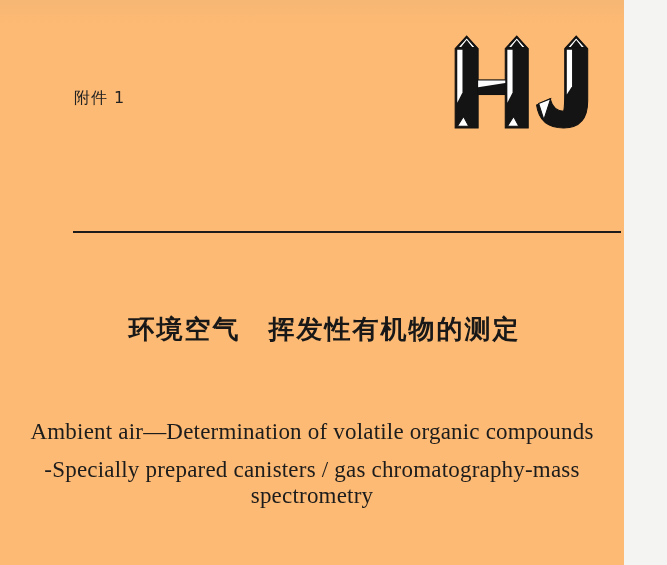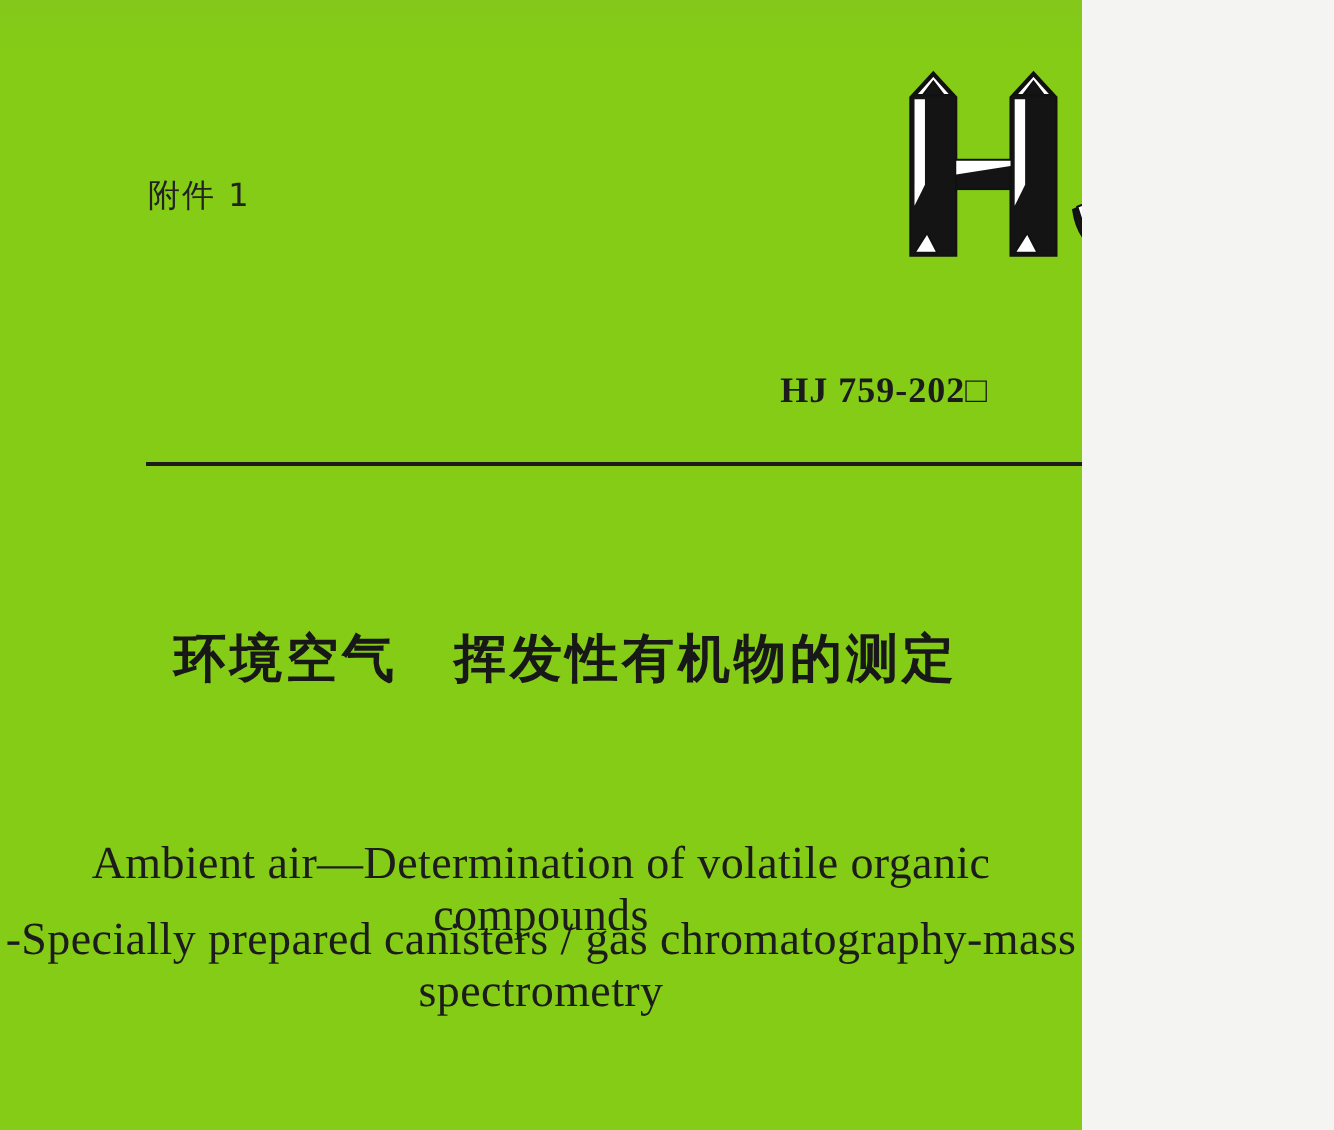--- a/index.html
+++ b/index.html
@@ -5,22 +5,22 @@
   html,body{margin:0;padding:0;}
   body{
     width:667px;height:565px;
     background:#f4f4f2;
     font-family:"Liberation Serif","DejaVu Serif",serif;
     color:#1a1a1a;
     overflow:hidden;
   }
   .page{
     position:relative;
-    width:541px;height:565px;
-    background:#84cc16;
+    width:624px;height:565px;
+    background:#fdba74;
     overflow:hidden;
   }
   .scan-noise-top{
     position:absolute;left:0;top:0;width:667px;height:26px;
     background:linear-gradient(to bottom, rgba(120,120,115,0.05), rgba(0,0,0,0));
   }
   .scan-line-right{
     position:absolute;left:660px;top:22px;width:1px;height:540px;
     background:rgba(60,60,60,0.10);
   }
@@ -105,21 +105,20 @@
     <g stroke="#111" stroke-width="1" stroke-linejoin="miter">
       <path d="M107,14 L118,2 L129,14 L129,64 Q129,90 106,90 Q83,90 80,68 L93,62 Q96,74 106,74 Q107,70 107,56 L107,14 Z" fill="#141414"></path>
       <polygon points="109.5,13 118,3.5 126.5,13" fill="#fff"></polygon>
       <polygon points="113,13 118,6.5 123,13" fill="#141414"></polygon>
       <polygon points="109,15 114,15 114,50 109,58" fill="#fff" stroke="none"></polygon>
       <polygon points="82,66.5 93.5,62 87,82" fill="#fff"></polygon>
     </g>
   </svg>
 
 
-  <div class="std-number">HJ 759-202□</div>
 
 
   <div class="header-rule"></div>
 
   <div class="cn-title cn-title-1">环境空气　挥发性有机物的测定</div>
 
 
   <div class="en-title en-title-1">Ambient air—Determination of volatile organic compounds</div>
 
   <div class="en-title en-title-2">-Specially prepared canisters / gas chromatography-mass spectrometry</div>

